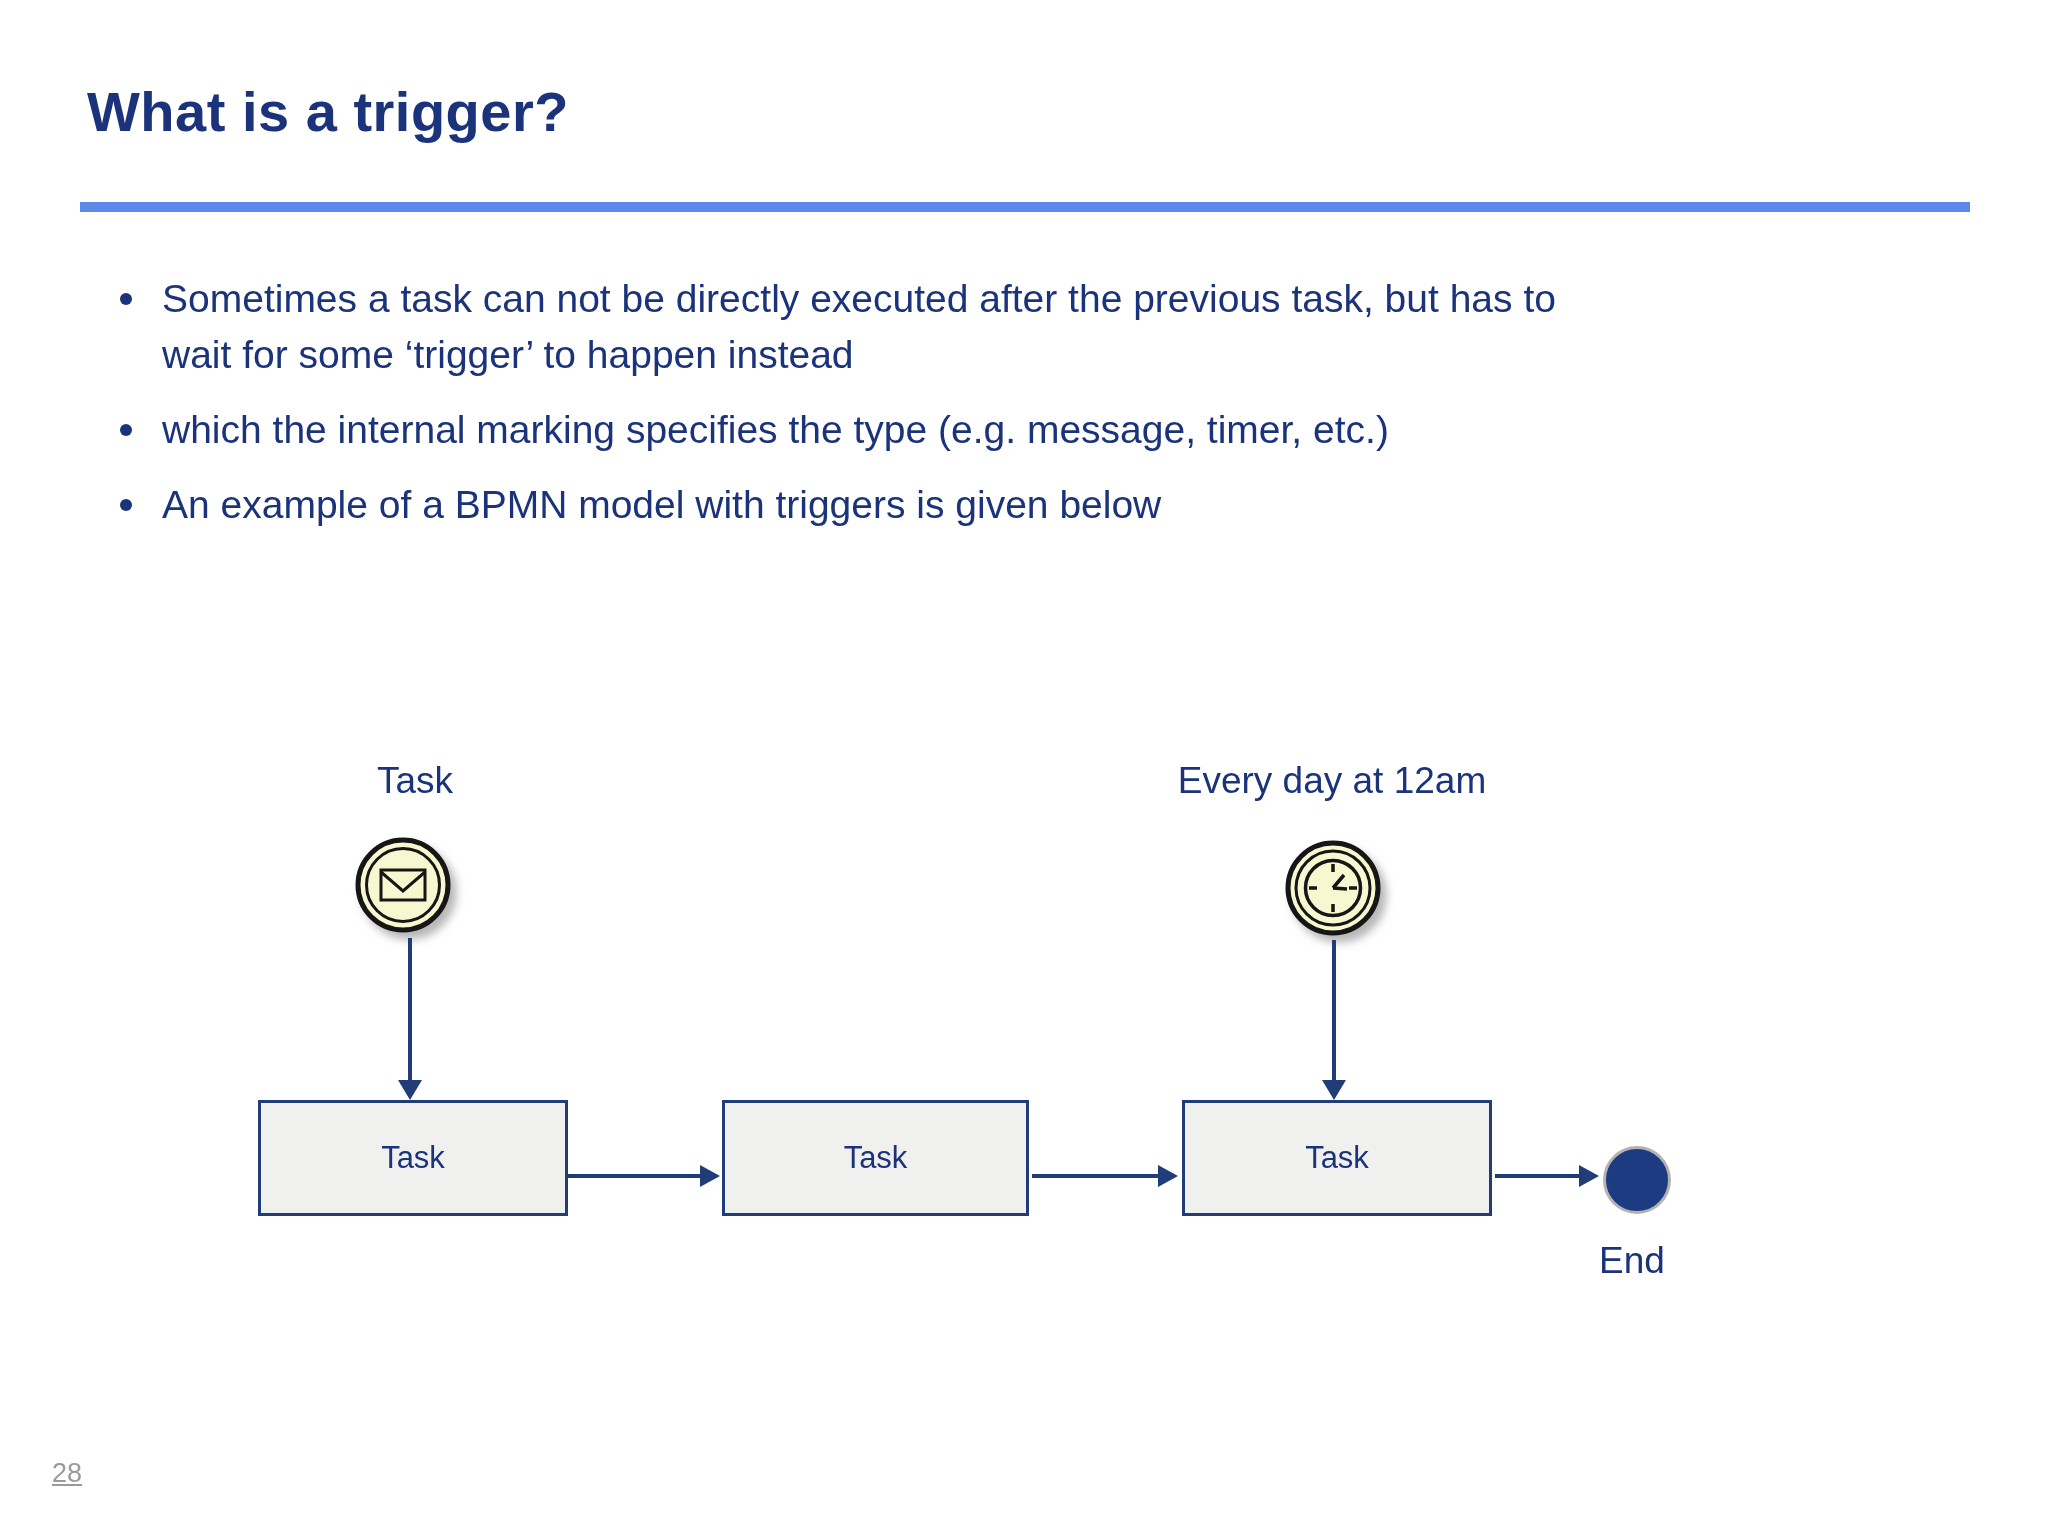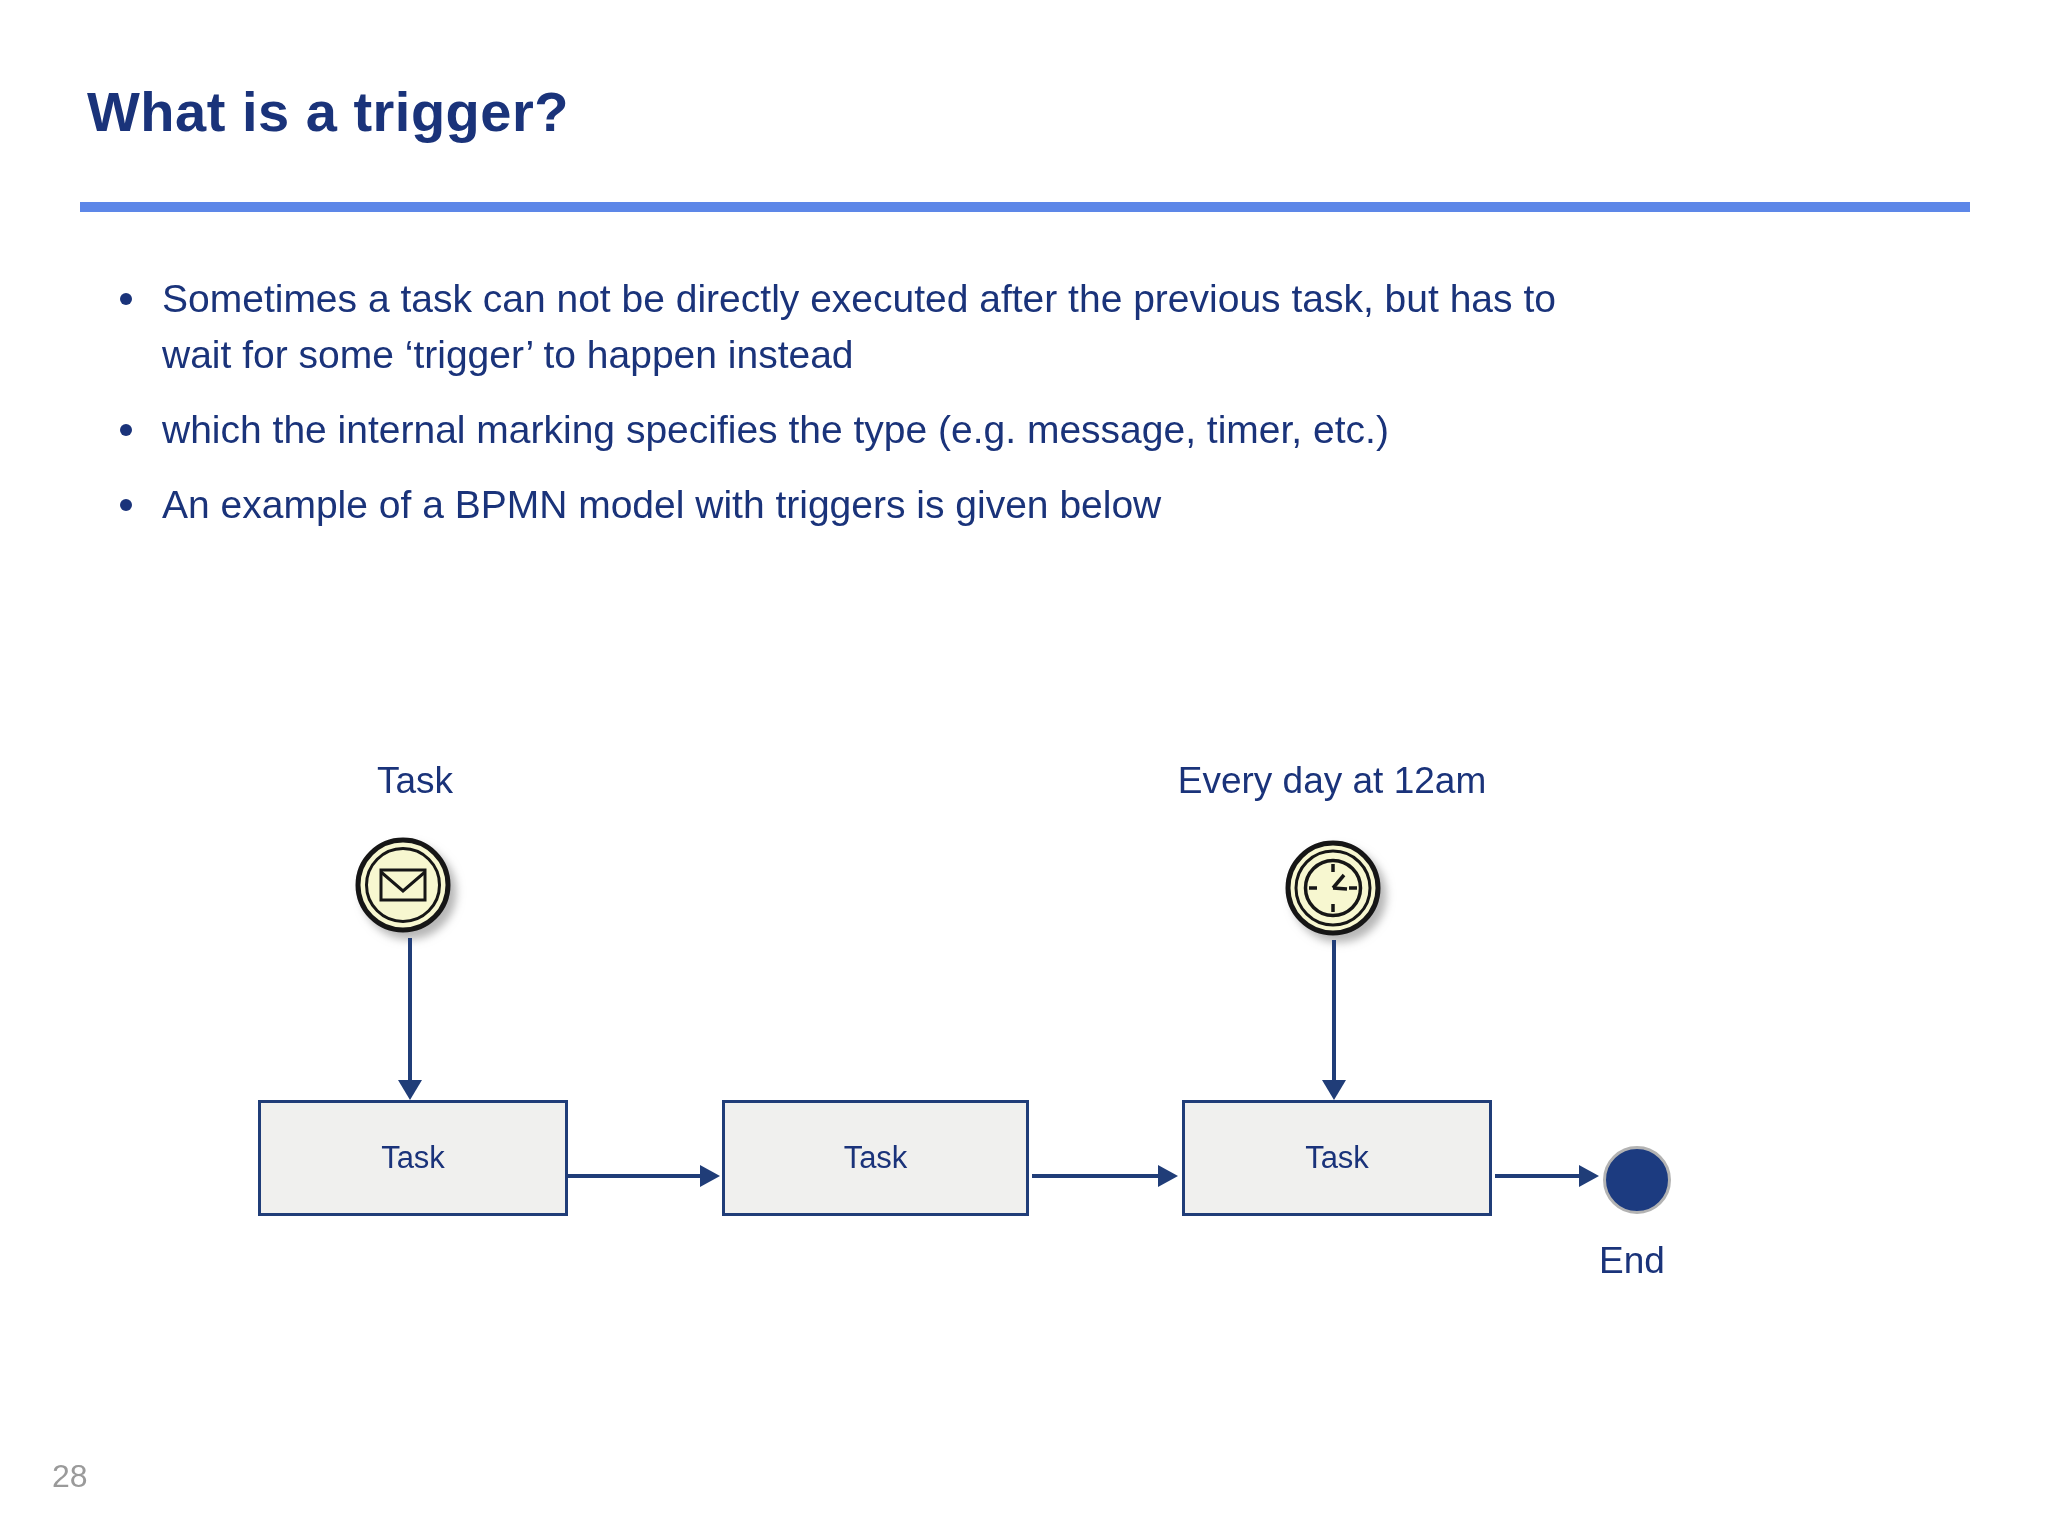--- a/index.html
+++ b/index.html
@@ -51,21 +51,21 @@
   .task{
     position:absolute;top:1100px;height:116px;box-sizing:border-box;
     background:var(--task-fill);border:3px solid var(--diagram-line);
     display:flex;align-items:center;justify-content:center;
     font-size:31px;color:var(--navy);
   }
   .end-circle{
     position:absolute;left:1603px;top:1146px;width:68px;height:68px;border-radius:50%;
     box-sizing:border-box;background:var(--end-fill);border:3px solid var(--end-ring);
   }
-  .page-number{position:absolute;left:52px;top:1458px;font-size:32px;color:var(--page-number-gray);}
+  .page-number{position:absolute;left:52px;top:1458px;font-size:27px;color:var(--page-number-gray);text-decoration:underline;}
 </style>
 </head>
 <body>
 
 <div class="slide">
 
   <h1 class="title">What is a trigger?</h1>
   <div class="rule"></div>
 
   <div class="bullets">

